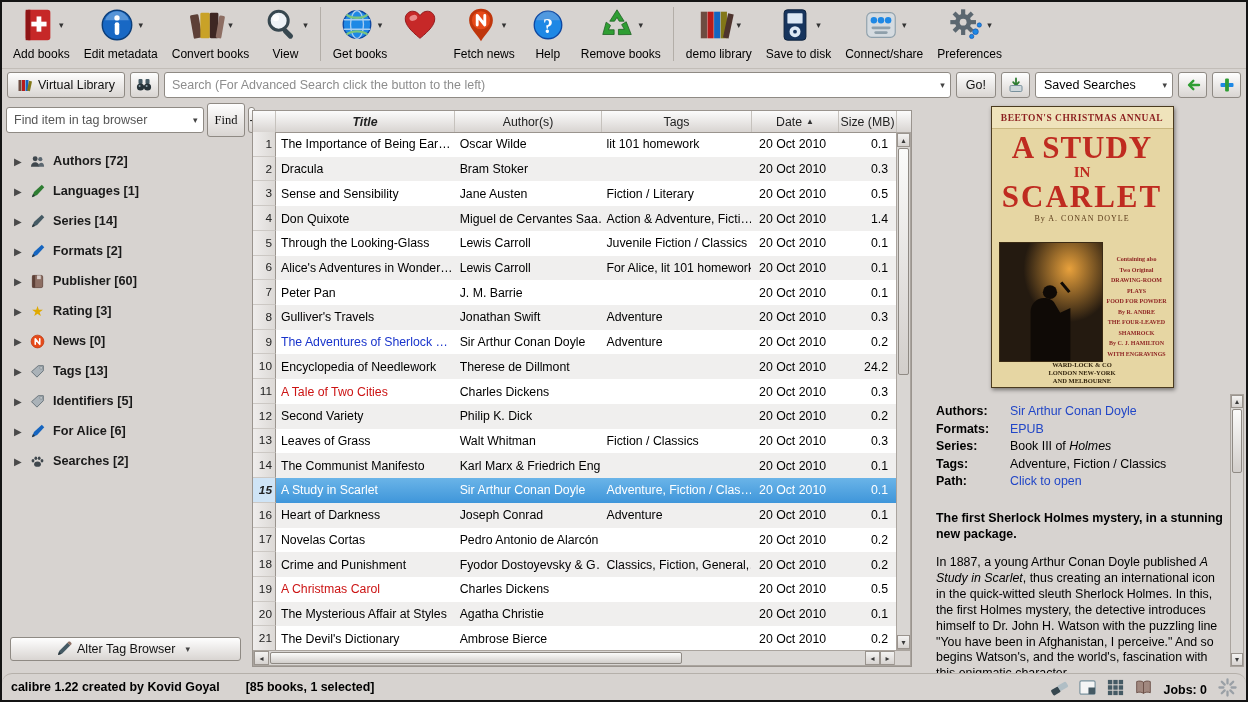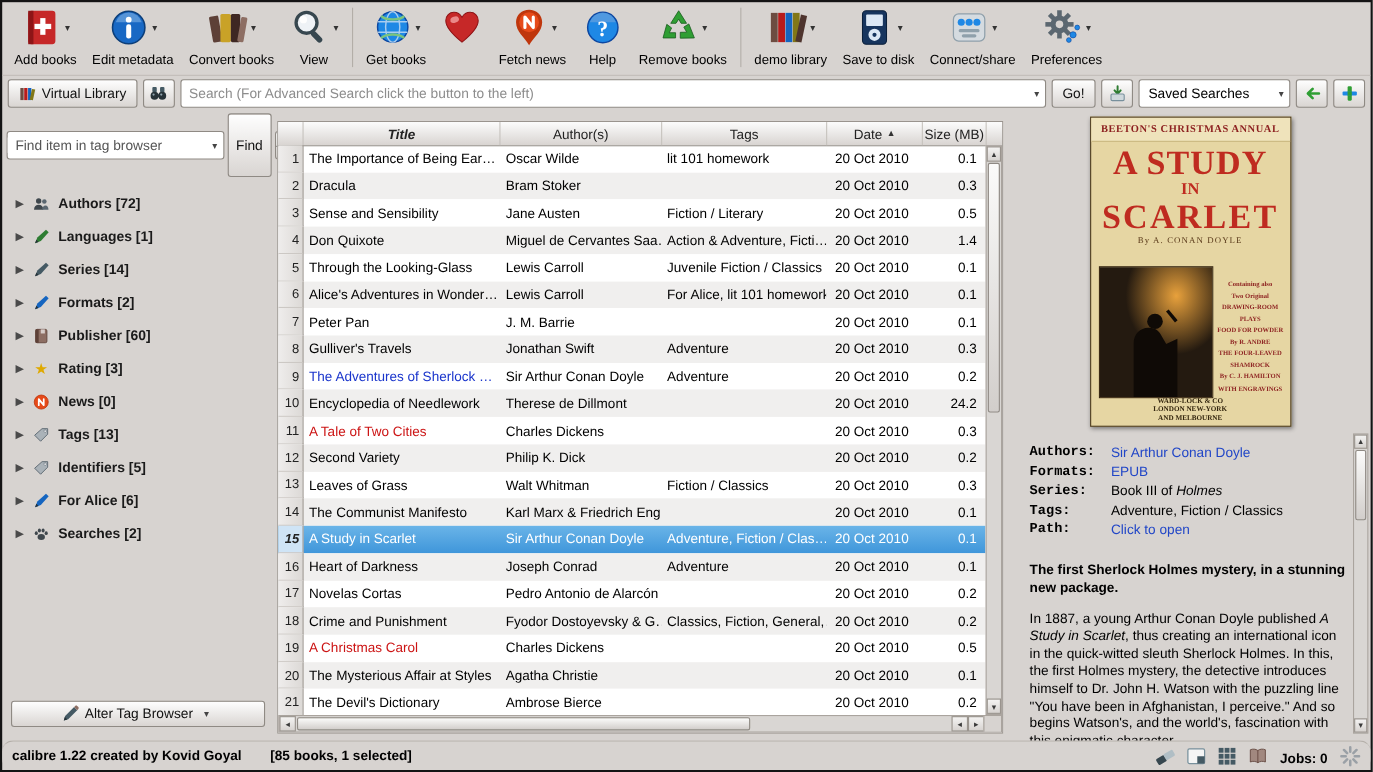--- a/index.html
+++ b/index.html
@@ -28,21 +28,21 @@
   .combo-arrow{font-size:9px;color:#444;padding:0 5px;cursor:pointer;}
   .combo{display:inline-flex;align-items:center;background:#fff;border:1px solid #8f8a84;border-radius:3px;height:24px;padding-left:8px;font-size:12.5px;gap:6px;cursor:pointer;}
   #saved-searches{width:128px;justify-content:space-between;flex:none;}
 
   
   #sidebar{position:absolute;top:100px;left:0;width:249px;bottom:27px;padding:1px 4px;box-sizing:border-box;}
   #find-row{display:flex;gap:3px;align-items:center;}
   .find-combo{flex:1;padding-left:0;}
   .find-combo input{flex:1;border:none;outline:none;font-family:"Liberation Sans",sans-serif;font-size:12.5px;padding:0 7px;color:#333;min-width:0;}
   .find-combo input::placeholder{color:#555;opacity:1;}
-  #find-btn{padding:16px 7px;}
+  #find-btn{padding:4px 7px;font-family:Liberation Serif, serif;}
   #minus-btn{width:19px;height:24px;padding:0;justify-content:center;}
   #tree{margin-top:9px;}
   .tree-item{display:flex;align-items:center;height:30px;padding-left:8px;cursor:pointer;}
   .tree-arrow{color:#4a4a4a;font-size:10px;width:16px;flex:none;}
   .tree-icon{width:15px;height:15px;margin-right:8px;flex:none;display:flex;align-items:center;justify-content:center;}
   .star{color:#dfa900;font-size:14px;line-height:15px;}
   .tree-label{font-weight:bold;font-size:12.7px;color:#1a1a1a;white-space:nowrap;text-align:right;}
   #alter-btn{position:absolute;bottom:12px;left:8px;right:10px;height:22px;justify-content:center;}
 
   
@@ -90,21 +90,21 @@
   #cover-title .l0{font-size:31px;line-height:33px;letter-spacing:1px;}
   #cover-title .l1{font-size:15px;line-height:16px;}
   #cover-title .l2{font-size:31px;line-height:33px;letter-spacing:2px;}
   .cover-author{font-size:8px;color:#5a3a1a;text-align:center;margin-top:1px;letter-spacing:1px;font-family:"Liberation Serif",serif;}
   .cover-illo{position:absolute;left:7px;bottom:25px;width:102px;height:118px;border:1px solid #3a2a14;}
   .cover-illo svg{width:100%;height:100%;}
   .cover-side{position:absolute;right:4px;bottom:28px;width:64px;text-align:center;font-size:6px;line-height:1.75;color:#8c1f1f;font-weight:bold;font-family:"Liberation Serif",serif;}
   .cover-bottom{position:absolute;bottom:2px;left:0;right:0;text-align:center;font-size:6.5px;line-height:1.25;color:#33250e;font-family:"Liberation Serif",serif;font-weight:bold;}
   #fields{margin-top:15px;}
   .field{display:flex;font-size:12.4px;line-height:17.6px;}
-  .flabel{font-weight:bold;width:74px;flex:none;color:#000;font-family:Liberation Mono, monospace;}
+  .flabel{font-weight:bold;width:74px;flex:none;color:#000;}
   .fvalue{white-space:nowrap;overflow:hidden;}
   .part.link{color:var(--link-blue,#2146c7);cursor:pointer;}
   .part.italic{font-style:italic;}
   #summary-bold{font-weight:bold;font-size:12.4px;line-height:1.3;margin-top:19px;color:#000;}
   #summary{font-size:12.4px;line-height:1.28;margin-top:13px;color:#000;}
   #dscroll{top:292px;right:0;bottom:6px;width:14px;}
   #dscroll .sb-thumb{left:1px;right:1px;top:14px;height:62px;}
   #dscroll .a-up{top:0;left:0;right:0;height:13px;}
   #dscroll .a-dn{bottom:0;left:0;right:0;height:13px;}
 

